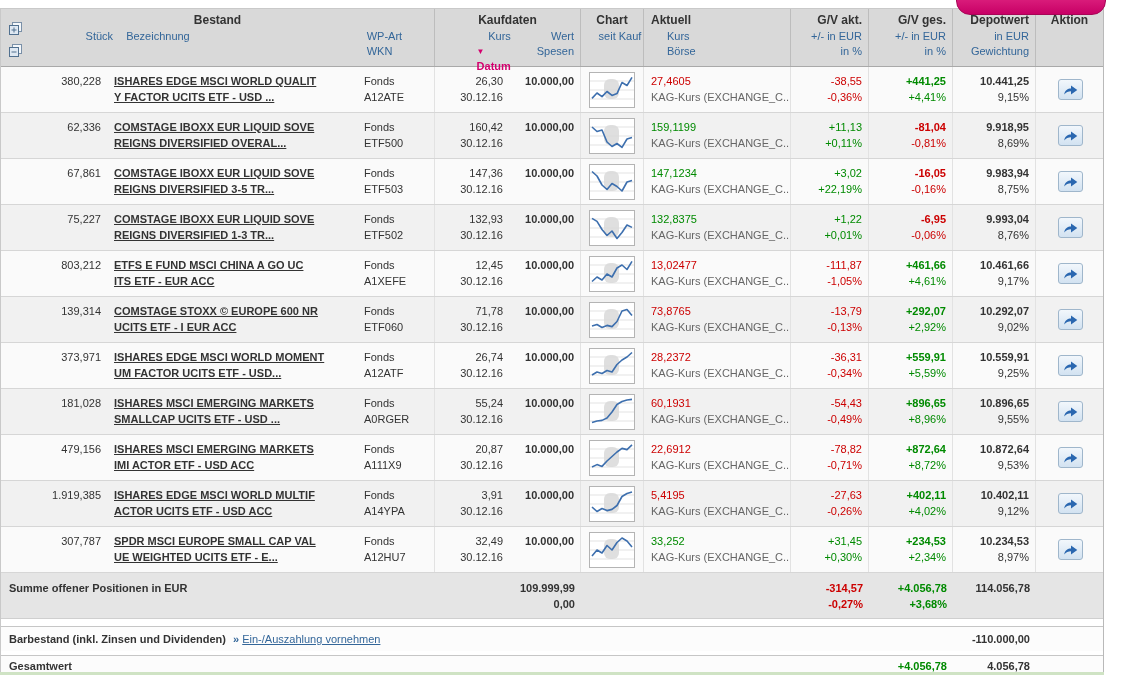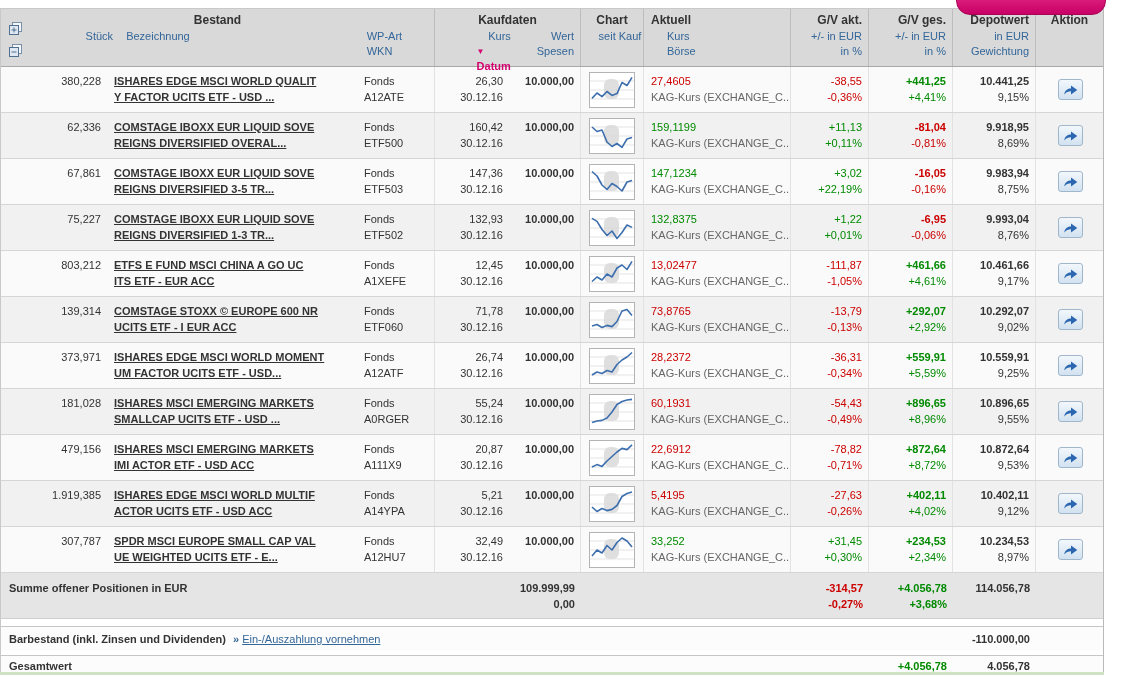--- a/index.html
+++ b/index.html
@@ -691,21 +691,21 @@
       <a class="fund">
         <span>ISHARES EDGE MSCI WORLD MULTIF</span>
               <span>ACTOR UCITS ETF - USD ACC</span>
       </a>
     </div>
     <div class="cell lftp sep">
       <span>Fonds</span>
             <span>A14YPA</span>
     </div>
     <div class="cell num">
-      <span>5,21</span>
+      <span>3,91</span>
             <span>30.12.16</span>
     </div>
     <div class="cell num sep">
       <span class="b">10.000,00</span>
     </div>
     <div class="cell chart-cell sep">
       <svg class="spark" width="46" height="36" viewBox="0 0 46 36">
         <rect x="0.5" y="0.5" width="45" height="35" fill="#ffffff" stroke="#b4b4b4"></rect>
         <line x1="1" y1="9" x2="45" y2="9" stroke="#e3e3e3"></line>
         <line x1="1" y1="18" x2="45" y2="18" stroke="#e3e3e3"></line>

